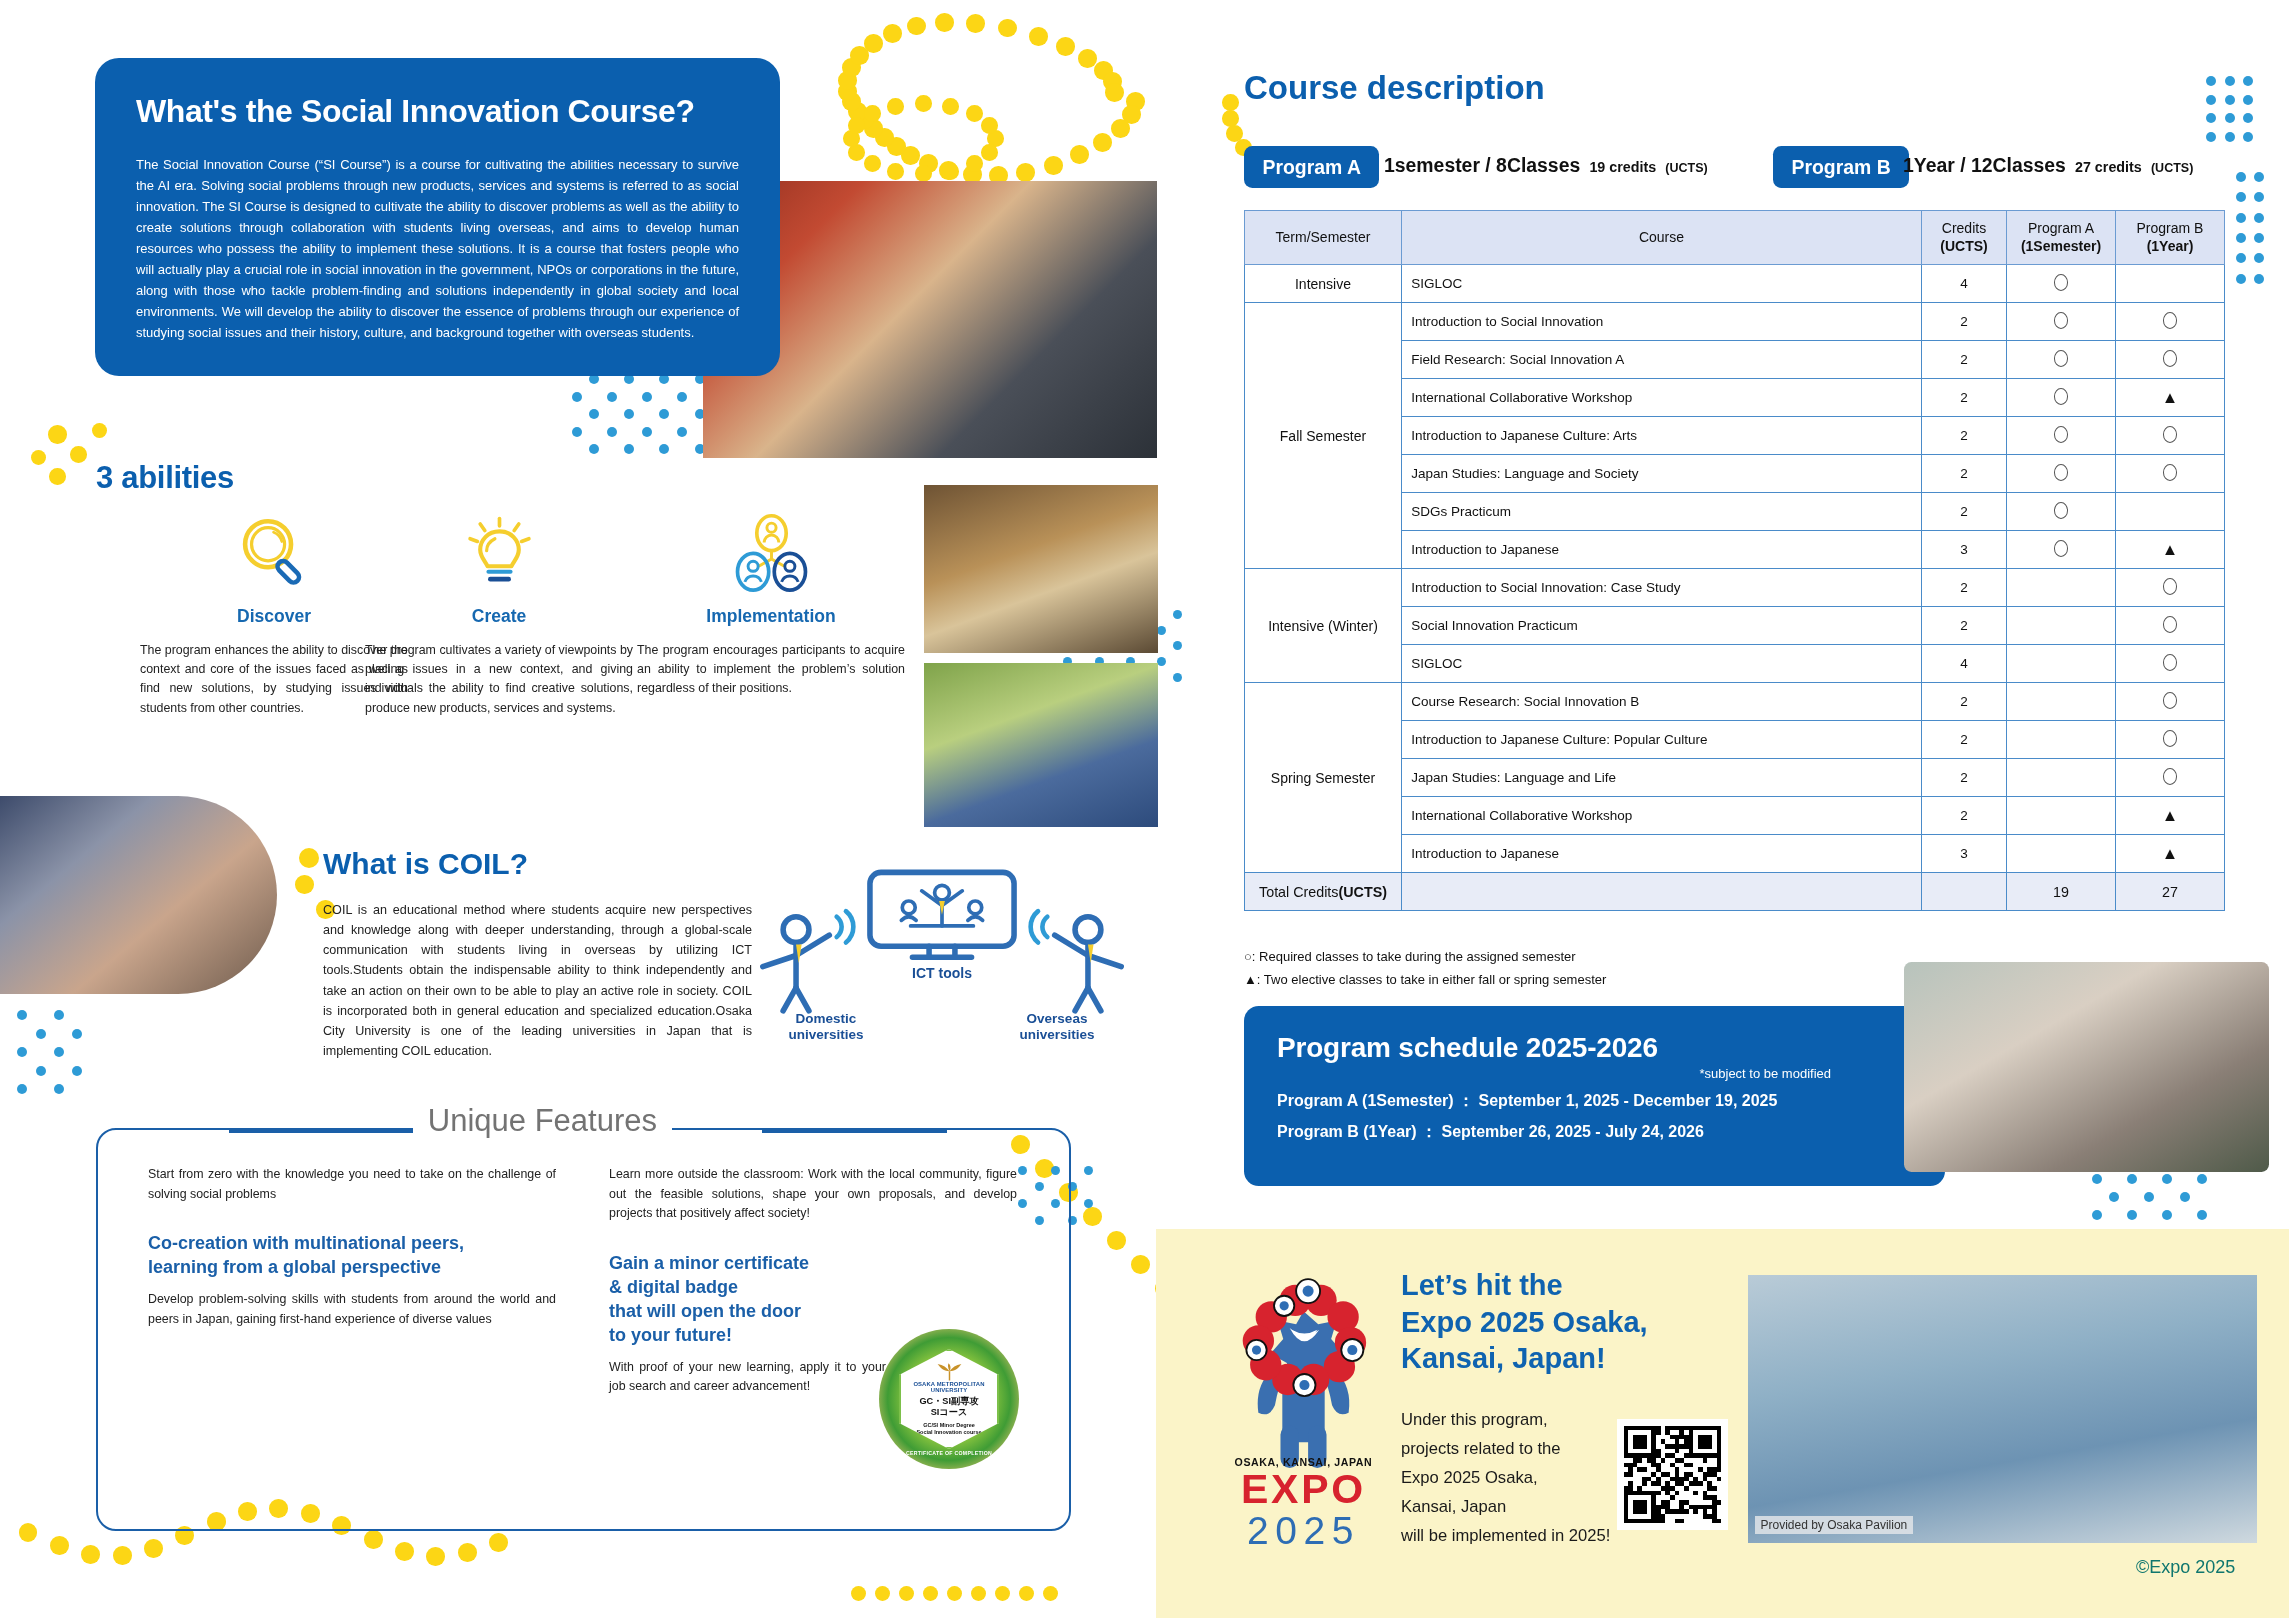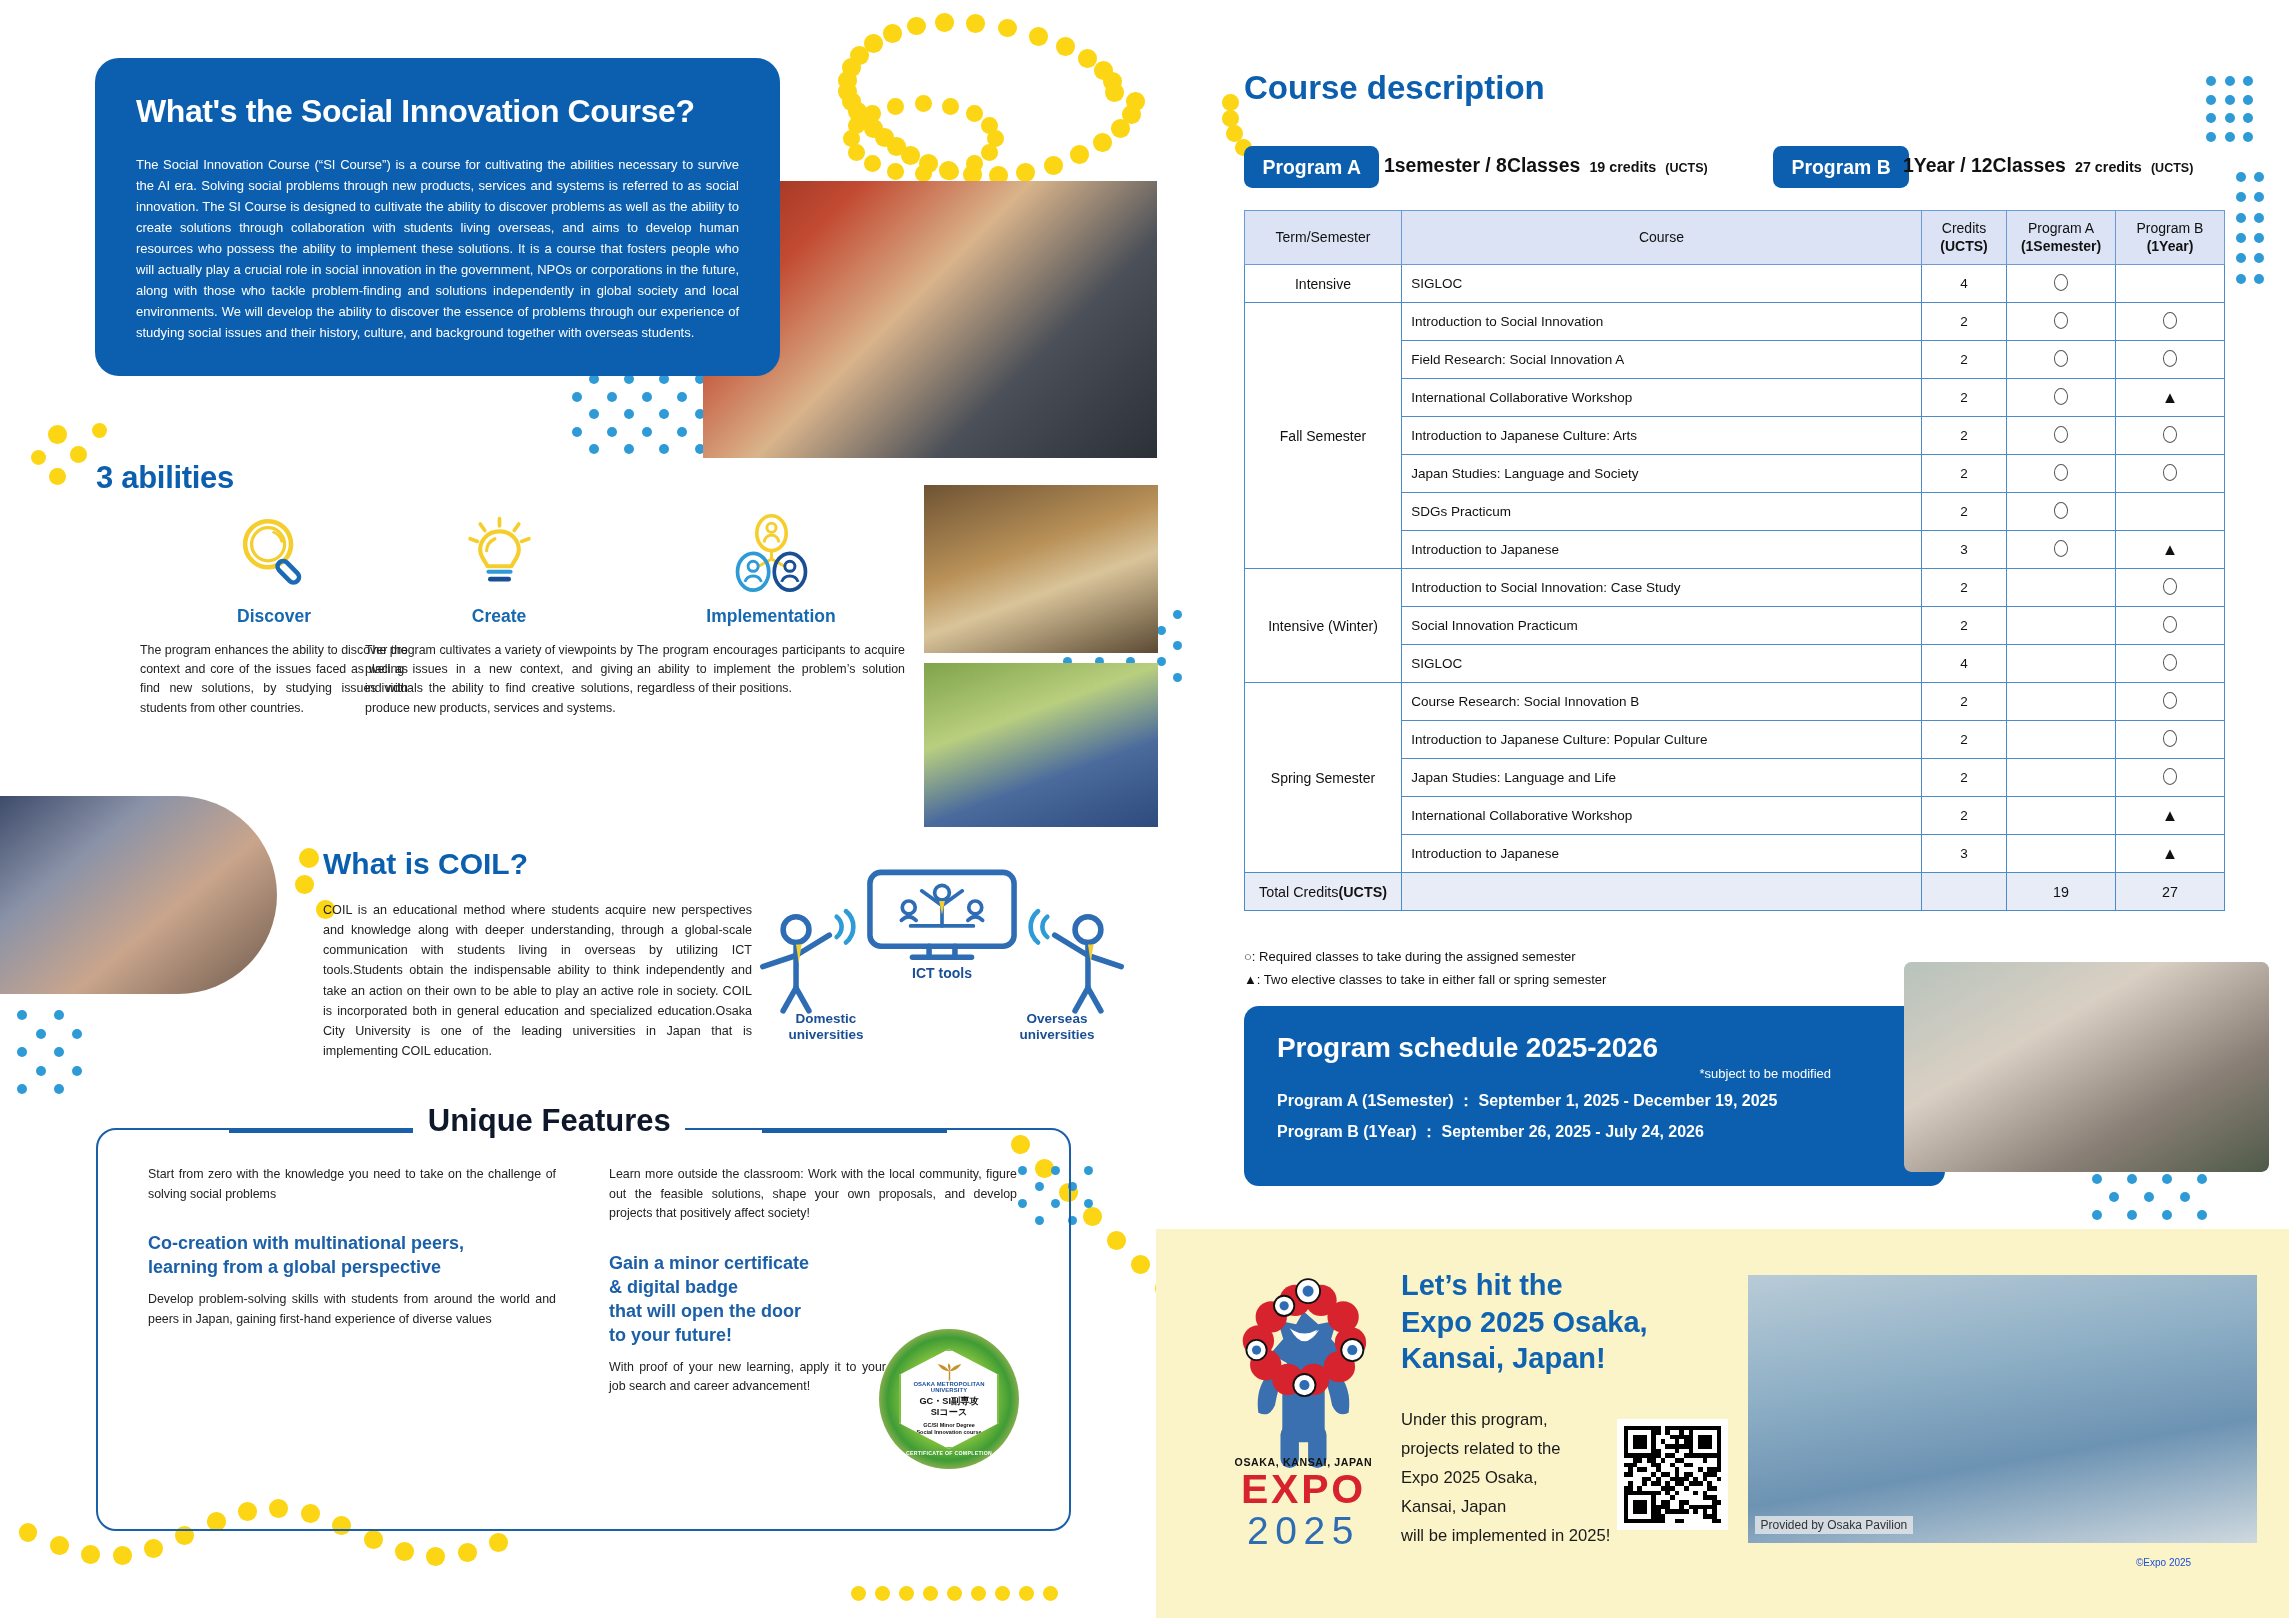--- a/index.html
+++ b/index.html
@@ -64,21 +64,21 @@
   .photo-pavilion {
     left: 1748px; top: 1275px; width: 509px; height: 268px;
     background: linear-gradient(170deg,#b9cbd7 0%,#8fb0c6 35%,#6d93b3 65%,#cfd9df 100%);
     z-index: 6;
   }
   .pavilion-caption {
     position: absolute; left: 1755px; top: 1516px; font-size: 12px; color: #333;
     background: rgba(225,228,232,0.85); padding: 1.8px 5.5px; z-index: 7;
   }
   .expo-credit {
-    position: absolute; left: 2136px; top: 1557px; font-size: 10px; color: #1d4ed8; z-index: 7;
+    position: absolute; left: 2136px; top: 1557px; font-size: 18px; color: #0f766e; z-index: 7;
   }
 
   
   .abilities-title {
     position: absolute; left: 96px; top: 460px;
     font-size: 31px; font-weight: 700; color: #0B5FAE; letter-spacing: -0.3px;
   }
   .ability { position: absolute; width: 268px; }
   .ability .ic { height: 85px; display: flex; align-items: center; justify-content: center; }
   .ability h3 {
@@ -105,22 +105,22 @@
     position: absolute; text-align: center; font-size: 13.5px; font-weight: 700;
     color: #1A4F96; line-height: 1.2;
   }
   .coil-ict {
     position: absolute; left: 868px; top: 965px; width: 148px; text-align: center;
     font-size: 14px; font-weight: 700; color: #1A4F96;
   }
 
   
   .uf-title {
-    position: absolute; left: 413px; top: 1103px; font-size: 31px; font-weight: 700;
-    color: #0f172a; z-index: 5; background: #fff; padding: 0 14.8px; text-align: right;
+    position: absolute; left: 413px; top: 1103px; font-size: 31px; font-weight: 400;
+    color: #737373; z-index: 5; background: #fff; padding: 0 14.8px; text-align: right;
   }
   .uf-rule {
     position: absolute; top: 1130px; height: 2.8px; background: #1A5FA8; z-index: 4;
   }
   .uf-box {
     position: absolute; left: 96px; top: 1128px; width: 975px; height: 403px;
     border: 2.3px solid #1A5FA8; border-radius: 20px;
   }
   .uf-col { position: absolute; width: 408px; }
   #ufc0 { left: 148px; top: 1165px; }

